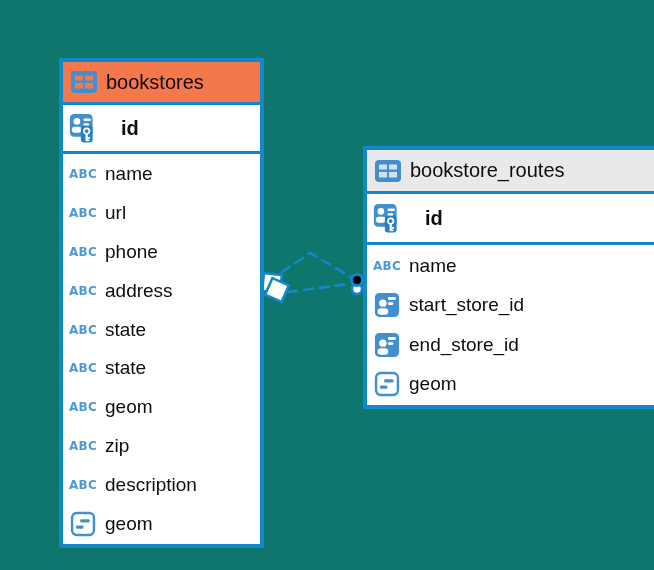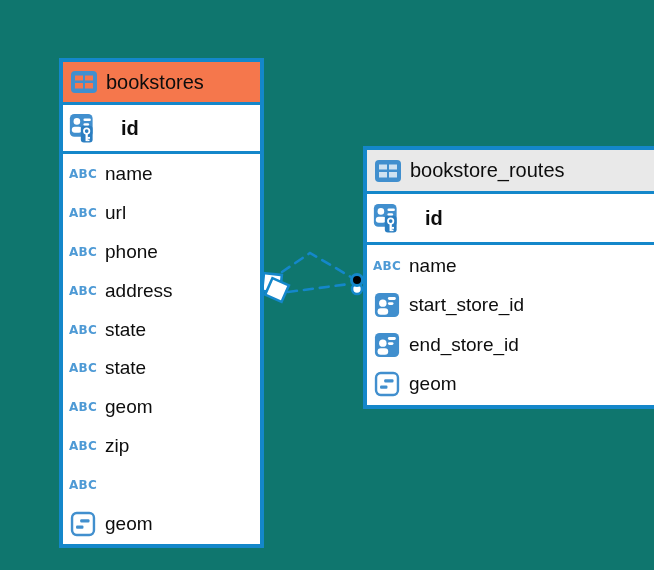--- a/index.html
+++ b/index.html
@@ -145,20 +145,21 @@
       <div class="crow">
         <span class="abc">ABC</span>
         <span class="clabel">geom</span>
       </div>
       <div class="crow">
         <span class="abc">ABC</span>
         <span class="clabel">zip</span>
       </div>
       <div class="crow">
         <span class="abc">ABC</span>
+        <span class="clabel">description</span>
       </div>
       <div class="crow">
         <svg class="col-icon" width="26" height="26">
             <use href="#i-geom"></use>
           </svg>
         <span class="clabel">geom</span>
       </div>
     </div>
   </div>
 

